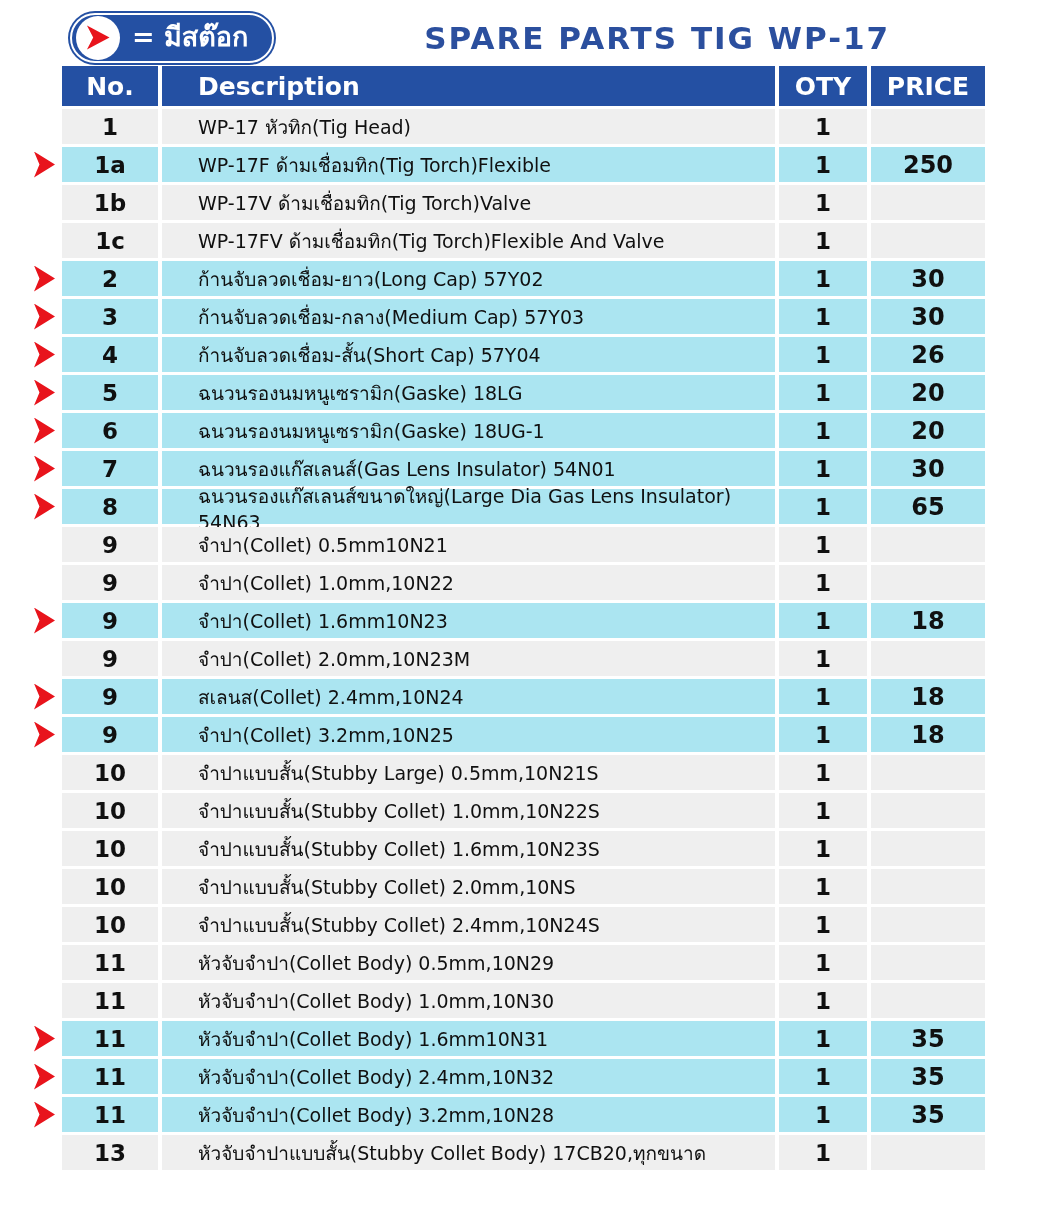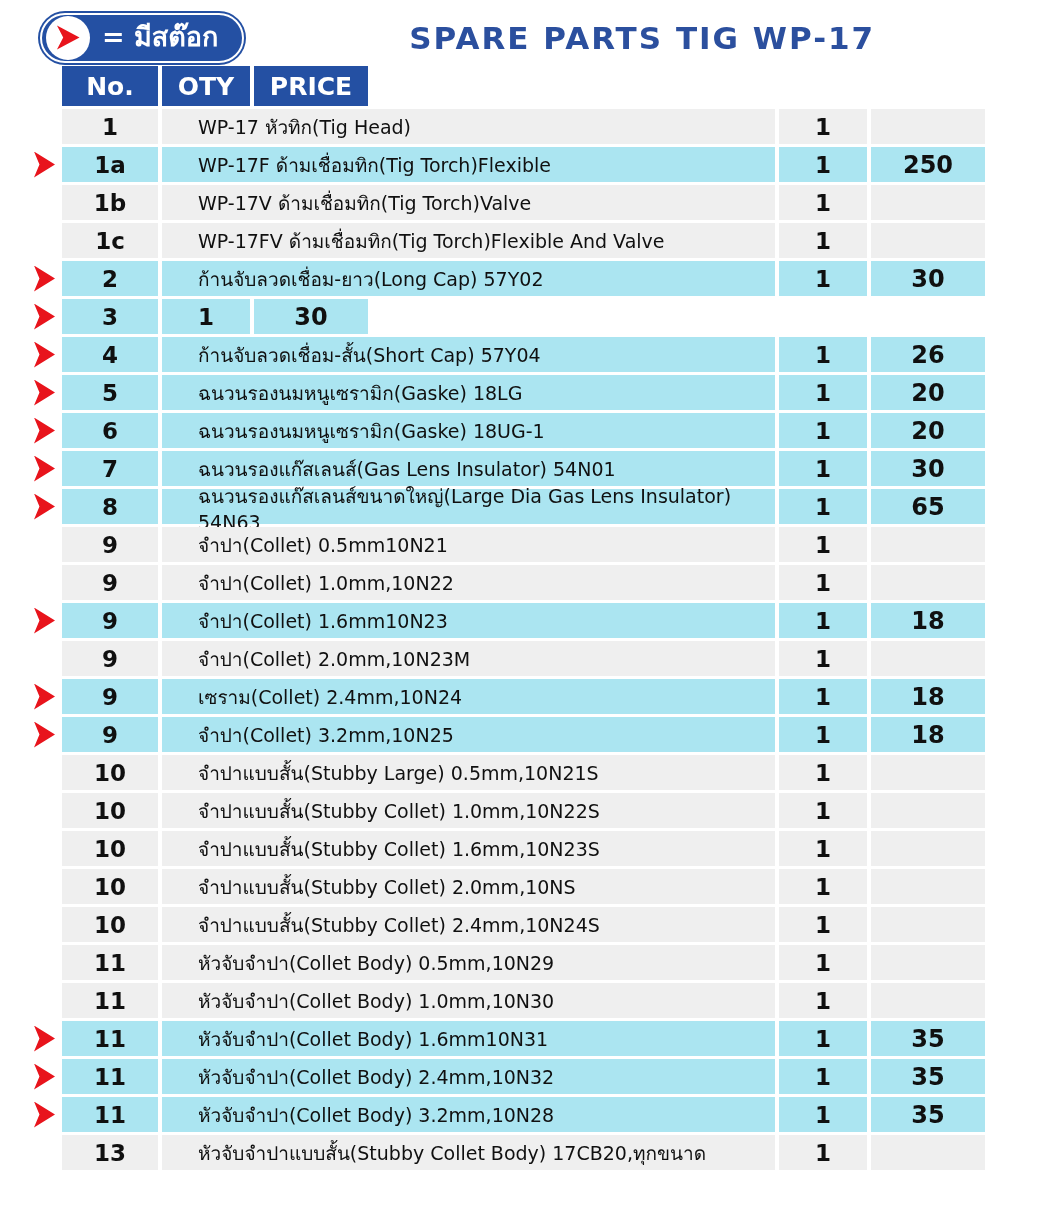--- a/index.html
+++ b/index.html
@@ -8,21 +8,21 @@
   :root{
     --blue:#2450a3;
     --title-blue:#2b4f9e;
     --hl:#abe5f1;
     --rowgray:#efefef;
     --red:#e8141c;
   }
   .page { position:relative; width:1040px; height:1218px; overflow:hidden; }
 
   
-  .topbar { display:flex; align-items:center; padding:13px 30px 0 40px; height:62px; }
+  .topbar { display:flex; align-items:center; padding:13px 30px 0 70px; height:62px; }
   .stock-pill{
     display:flex; align-items:center; gap:12px;
     background:var(--blue); border:2px solid #ffffff;
     box-shadow:0 0 0 2px var(--blue);
     border-radius:28px; height:50px; padding:0 24px 0 4px;
   }
   .pill-circle{
     width:44px; height:44px; border-radius:50%; background:#ffffff;
     display:flex; align-items:center; justify-content:center; flex:0 0 auto;
   }
@@ -83,20 +83,21 @@
         <span class="arrow-shape"></span>
       </span>
       <span class="pill-label">= มีสต๊อก</span>
     </div>
     <div class="main-title">SPARE PARTS TIG WP-17</div>
   </div>
 
   <div class="table">
     <div class="t-row t-head">
       <div class="c-no">No.</div>
+      <div class="c-desc">Description</div>
       <div class="c-qty">OTY</div>
       <div class="c-price">PRICE</div>
     </div>
     <div id="rows-container">
   <div class="t-row t-data">
 
     <div class="c-no">1</div>
     <div class="c-desc">WP-17 หัวทิก(Tig Head)</div>
     <div class="c-qty">1</div>
     <div class="c-price"></div>
@@ -130,20 +131,21 @@
     <span class="row-marker"></span>
     <div class="c-no">2</div>
     <div class="c-desc">ก้านจับลวดเชื่อม-ยาว(Long Cap) 57Y02</div>
     <div class="c-qty">1</div>
     <div class="c-price">30</div>
   </div>
 
   <div class="t-row t-data stock">
     <span class="row-marker"></span>
     <div class="c-no">3</div>
+    <div class="c-desc">ก้านจับลวดเชื่อม-กลาง(Medium Cap) 57Y03</div>
     <div class="c-qty">1</div>
     <div class="c-price">30</div>
   </div>
 
   <div class="t-row t-data stock">
     <span class="row-marker"></span>
     <div class="c-no">4</div>
     <div class="c-desc">ก้านจับลวดเชื่อม-สั้น(Short Cap) 57Y04</div>
     <div class="c-qty">1</div>
     <div class="c-price">26</div>
@@ -209,21 +211,21 @@
 
     <div class="c-no">9</div>
     <div class="c-desc">จำปา(Collet) 2.0mm,10N23M</div>
     <div class="c-qty">1</div>
     <div class="c-price"></div>
   </div>
 
   <div class="t-row t-data stock">
     <span class="row-marker"></span>
     <div class="c-no">9</div>
-    <div class="c-desc">เซราม(Collet) 2.4mm,10N24</div>
+    <div class="c-desc">สเลนส(Collet) 2.4mm,10N24</div>
     <div class="c-qty">1</div>
     <div class="c-price">18</div>
   </div>
 
   <div class="t-row t-data stock">
     <span class="row-marker"></span>
     <div class="c-no">9</div>
     <div class="c-desc">จำปา(Collet) 3.2mm,10N25</div>
     <div class="c-qty">1</div>
     <div class="c-price">18</div>

